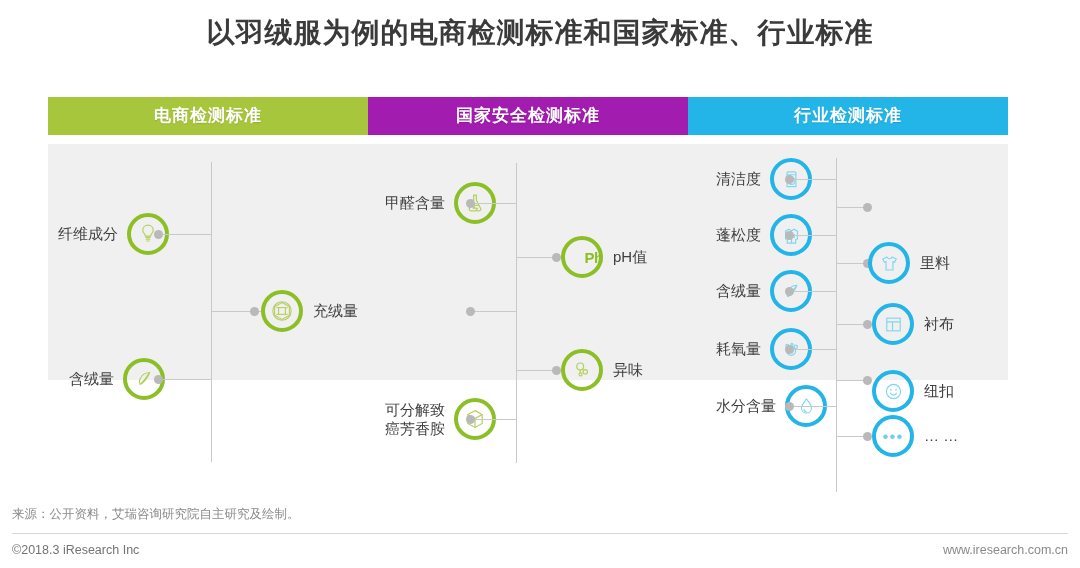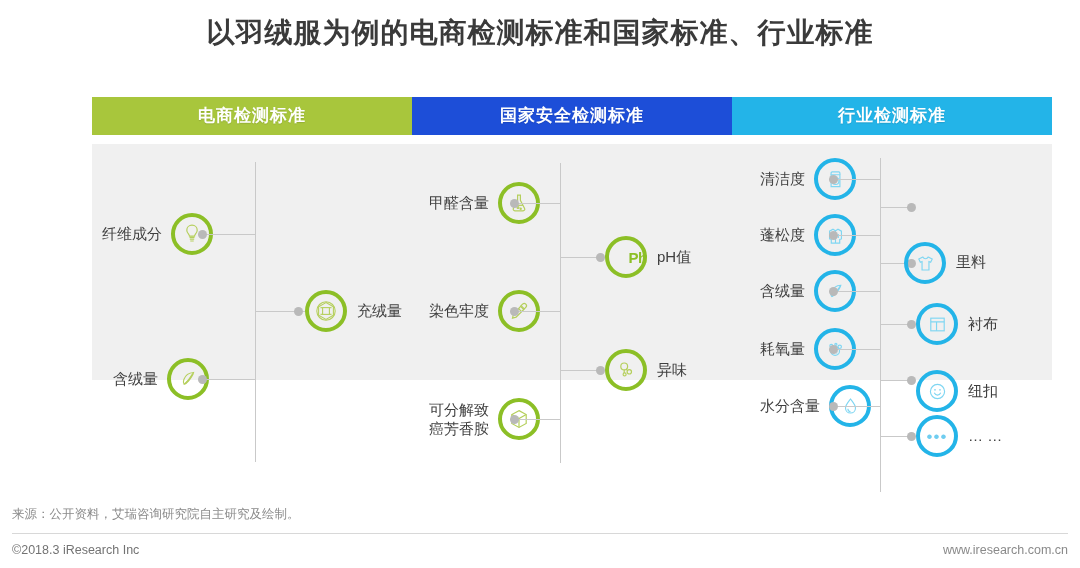--- a/index.html
+++ b/index.html
@@ -28,21 +28,21 @@
     letter-spacing: 1px;
   }
   
   .columns {
     position: absolute;
     left: 40px;
     top: 97px;
     width: 1004px;
     height: 283px;
     display: flex;
-    justify-content: flex-end;
+    justify-content: flex-start;
     padding-left: 8px;
   }
   .column {
     width: 320px;
     display: flex;
     flex-direction: column;
   }
   .col-header {
     height: 38px;
     line-height: 38px;
@@ -208,48 +208,38 @@
             <rect x="9.6" y="9.6" width="6.8" height="6.8"></rect>
             <path d="M7.4 9.8 L9.6 9.6 M18.6 9.8 L16.4 9.6 M7.4 16.2 L9.6 16.4 M18.6 16.2 L16.4 16.4"></path>
           </svg>
         </span>
         <span class="node-label">充绒量</span>
       </div>
     </div>
   </div>
 
   <div class="column">
-    <div class="col-header" style="background:#1d4ed8;">国家安全检测标准</div>
+    <div class="col-header" style="background:#a21caf;">国家安全检测标准</div>
     <div class="col-body">
       <div class="vline" style="left:148px; top:19px; height:300px;"></div>
 
       <div class="node left" style="left:17px; top:38px;">
         <span class="node-label">甲醛含量</span>
         <span class="icon-ring green">
           <svg width="24" height="24" viewBox="0 0 24 24" fill="none" stroke="#b5cf5c" stroke-width="1.2">
             <path d="M10 4.2h4M10.6 4.2v5.1L6.4 17.4c-.6 1.2.2 2.4 1.5 2.4h8.2c1.3 0 2.1-1.2 1.5-2.4l-4.2-8.1V4.2"></path>
             <path d="M8.2 14.3h7.6"></path>
             <circle cx="11" cy="16.6" r="0.9"></circle>
             <circle cx="13.7" cy="17.8" r="0.6"></circle>
           </svg>
         </span>
       </div>
       <div class="hline" style="left:105px; top:59px; width:44px;"></div>
       <div class="dot" style="left:98px; top:55px;"></div>
 
-      <div class="node left" style="left:17px; top:146px;">
-        <span class="node-label">染色牢度</span>
-        <span class="icon-ring green">
-          <svg width="24" height="24" viewBox="0 0 24 24" fill="none" stroke="#b5cf5c" stroke-width="1.2">
-            <path d="M15.6 5.1c.9-.9 2.3-.9 3.2 0 .9.9.9 2.3 0 3.2l-1.5 1.5-3.2-3.2z"></path>
-            <path d="M13.6 7.3 16.8 10.5 9.1 18.2l-3.6.9.9-3.6z"></path>
-            <path d="M11.4 9.5 14.6 12.7"></path>
-          </svg>
-        </span>
-      </div>
       <div class="hline" style="left:105px; top:167px; width:44px;"></div>
       <div class="dot" style="left:98px; top:163px;"></div>
 
       <div class="node left" style="left:17px; top:254px;">
         <span class="node-label" style="max-width:70px; white-space:normal;">可分解致<br>癌芳香胺</span>
         <span class="icon-ring green">
           <svg width="24" height="24" viewBox="0 0 24 24" fill="none" stroke="#b5cf5c" stroke-width="1.2">
             <path d="M12 3.6 19.2 7.5v8.9L12 20.4 4.8 16.4V7.5z"></path>
             <path d="M4.8 7.5 12 11.6l7.2-4.1M12 11.6v8.8"></path>
             <path d="M9.3 9.1c.6 1.6 1.5 3 2.7 4.2"></path>
@@ -352,21 +342,21 @@
         </span>
       </div>
       <div class="hline" style="left:104px; top:262px; width:45px;"></div>
       <div class="dot" style="left:97px; top:258px;"></div>
 
       <div class="hline" style="left:149px; top:63px; width:32px;"></div>
       <div class="dot" style="left:175px; top:59px;"></div>
 
       <div class="hline" style="left:149px; top:119px; width:32px;"></div>
       <div class="dot" style="left:175px; top:115px;"></div>
-      <div class="node right" style="left:172px; top:98px;font-family:Liberation Serif, serif;">
+      <div class="node right" style="left:180px; top:98px;">
         <span class="icon-ring blue">
           <svg width="23" height="23" viewBox="0 0 24 24" fill="none" stroke="#7fd6f2" stroke-width="1.2">
             <path d="M9.2 5.2 5 7.4l1.6 3.4 1.8-.8v8.8h7.2v-8.8l1.8.8L19 7.4l-4.2-2.2c-.6 1.2-1.6 1.8-2.8 1.8s-2.2-.6-2.8-1.8z"></path>
           </svg>
         </span>
         <span class="node-label">里料</span>
       </div>
 
       <div class="hline" style="left:149px; top:180px; width:32px;"></div>
       <div class="dot" style="left:175px; top:176px;"></div>

